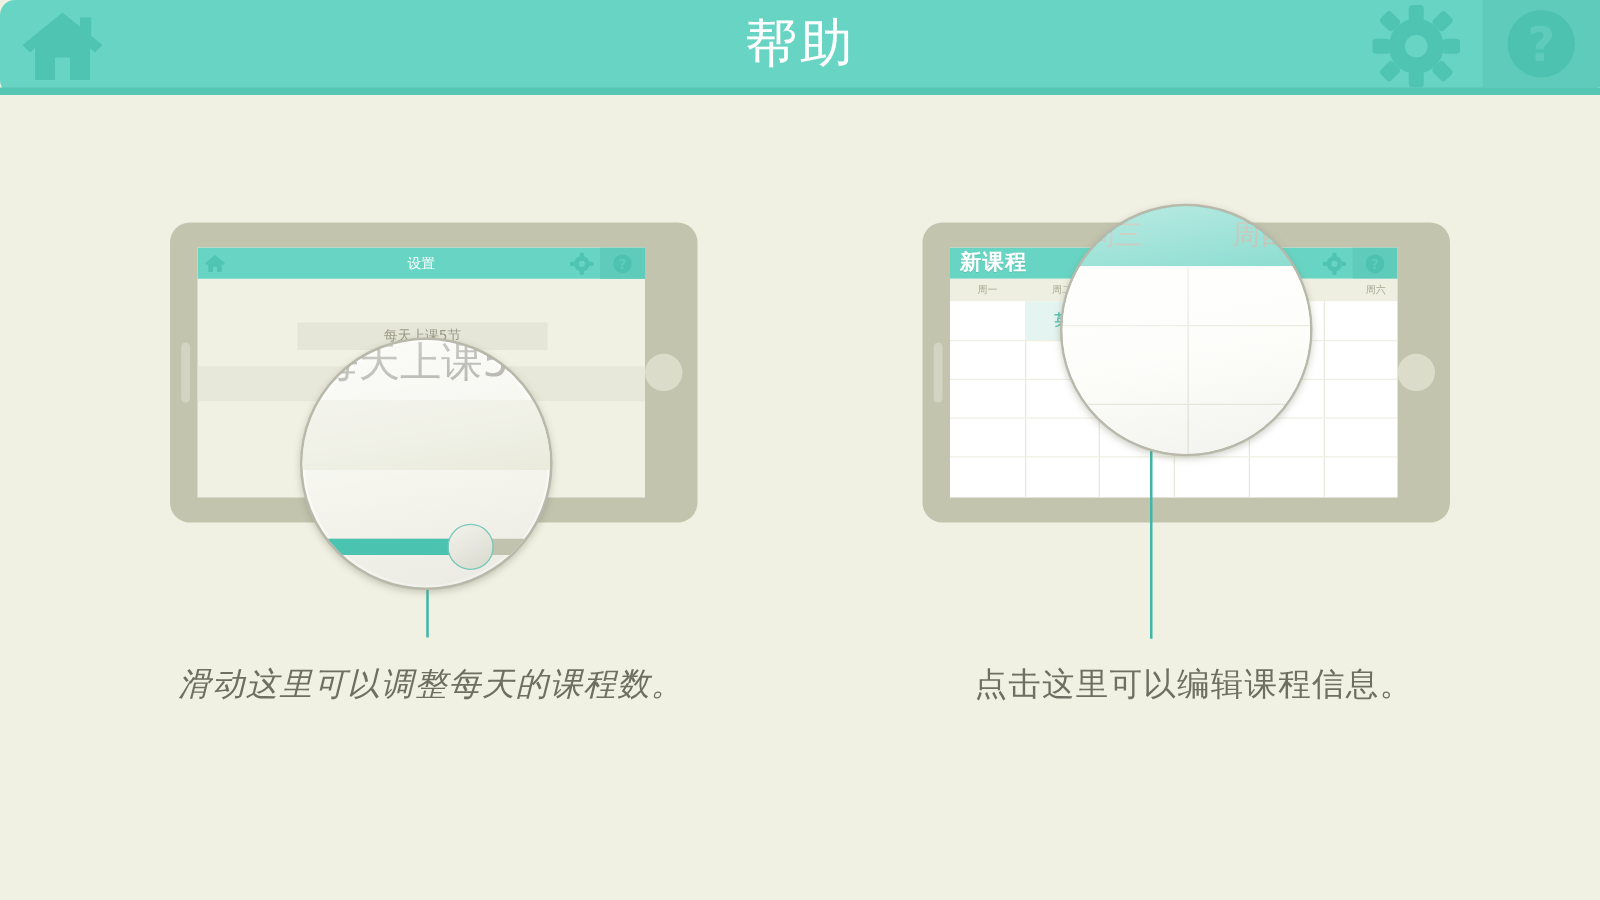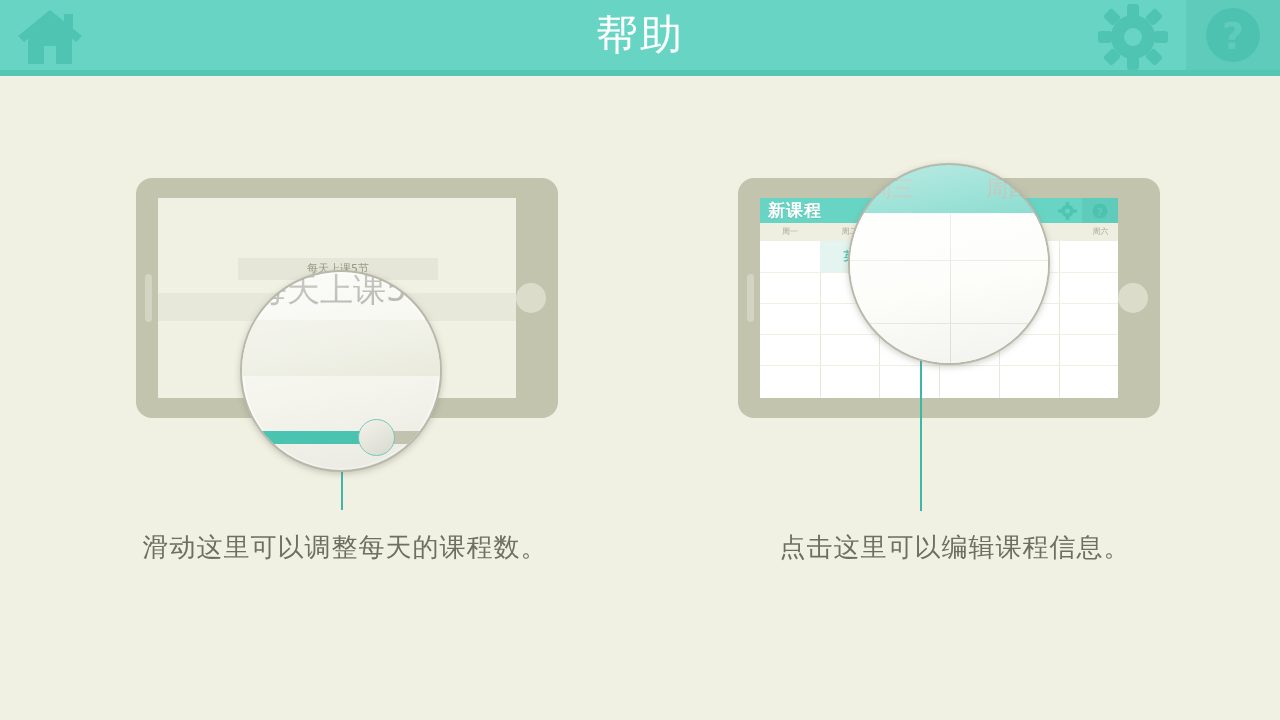--- a/index.html
+++ b/index.html
@@ -7,20 +7,21 @@
   body{
     background:#f0f0e3;
     font-family:"DejaVu Sans","Liberation Sans",sans-serif;
     -webkit-font-smoothing:antialiased;
   }
 
   
   .topbar{
     position:absolute; left:0; top:0; width:1280px; height:76px;
     background:#68d5c4;
+    border-radius:12px;
   }
   .topbar-underline{
     position:absolute; left:0; top:70px; width:1280px; height:6px;
     background:#55c6b3;
   }
   .topbar-title{
     position:absolute; left:0; top:0; width:1280px; height:70px;
     line-height:70px; text-align:center;
     color:#ffffff; font-size:42px; letter-spacing:2px;
   }
@@ -196,21 +197,21 @@
   
   .pointer{
     position:absolute; width:2px; background:#3fb6a8;
   }
 
   
   .caption{
     position:absolute; text-align:center;
     color:#6e6e62; font-size:26px; letter-spacing:1px; white-space:nowrap;
   }
-  .caption-left{ left:0px; top:530px; width:690px; }
+  .caption-left{ left:0px; top:530px; width:690px;font-style:italic; }
   .caption-right{ left:600px; top:530px; width:710px; }
 </style>
 </head>
 <body>
 
 <div class="topbar">
   <div class="topbar-underline"></div>
 
   <div class="home-btn">
     <svg class="icon-svg" viewBox="0 0 76 68">
@@ -248,20 +249,43 @@
 </div>
 
 <div class="panel panel-left">
 
   <div class="tablet">
     <div class="side-btn"></div>
     <div class="home-circle"></div>
 
     <div class="tablet-screen">
 
+      <div class="mini-header">
+        <svg class="mini-home" viewBox="0 0 18 17">
+          <path d="M9 2 L17 8.5 L15.5 10 L9 4.7 L2.5 10 L1 8.5 Z" fill="#4fc4b2"></path>
+          <path d="M3.6 9 L9 4.7 L14.4 9 L14.4 15.5 L10.6 15.5 L10.6 11.4 L7.4 11.4 L7.4 15.5 L3.6 15.5 Z" fill="#4fc4b2"></path>
+        </svg>
+        <div class="mini-title">设置</div>
+        <svg class="mini-gear" viewBox="0 0 19 18">
+          <g fill="#4fc4b2">
+            <circle cx="9.5" cy="9" r="6.2"></circle>
+            <rect x="7.8" y="0" width="3.4" height="4" rx="1"></rect>
+            <rect x="7.8" y="14" width="3.4" height="4" rx="1"></rect>
+            <rect x="0" y="7.3" width="4" height="3.4" rx="1"></rect>
+            <rect x="15" y="7.3" width="4" height="3.4" rx="1"></rect>
+          </g>
+          <circle cx="9.5" cy="9" r="2.5" fill="#68d5c4"></circle>
+        </svg>
+        <div class="mini-help">
+          <svg viewBox="0 0 18 18">
+            <circle cx="9" cy="9" r="7.5" fill="#4ec2b1"></circle>
+            <text x="9" y="13.5" text-anchor="middle" font-size="11" font-weight="bold" font-family="DejaVu Sans, sans-serif" fill="#5fccbb">?</text>
+          </svg>
+        </div>
+      </div>
 
       <div class="set-label-bg"></div>
       <div class="set-label">每天上课5节</div>
       <div class="set-band"></div>
     </div>
   </div>
 
   <div class="pointer" style="left:205px; top:192px; height:140px;"></div>
 
   <div class="lens lens-left">

